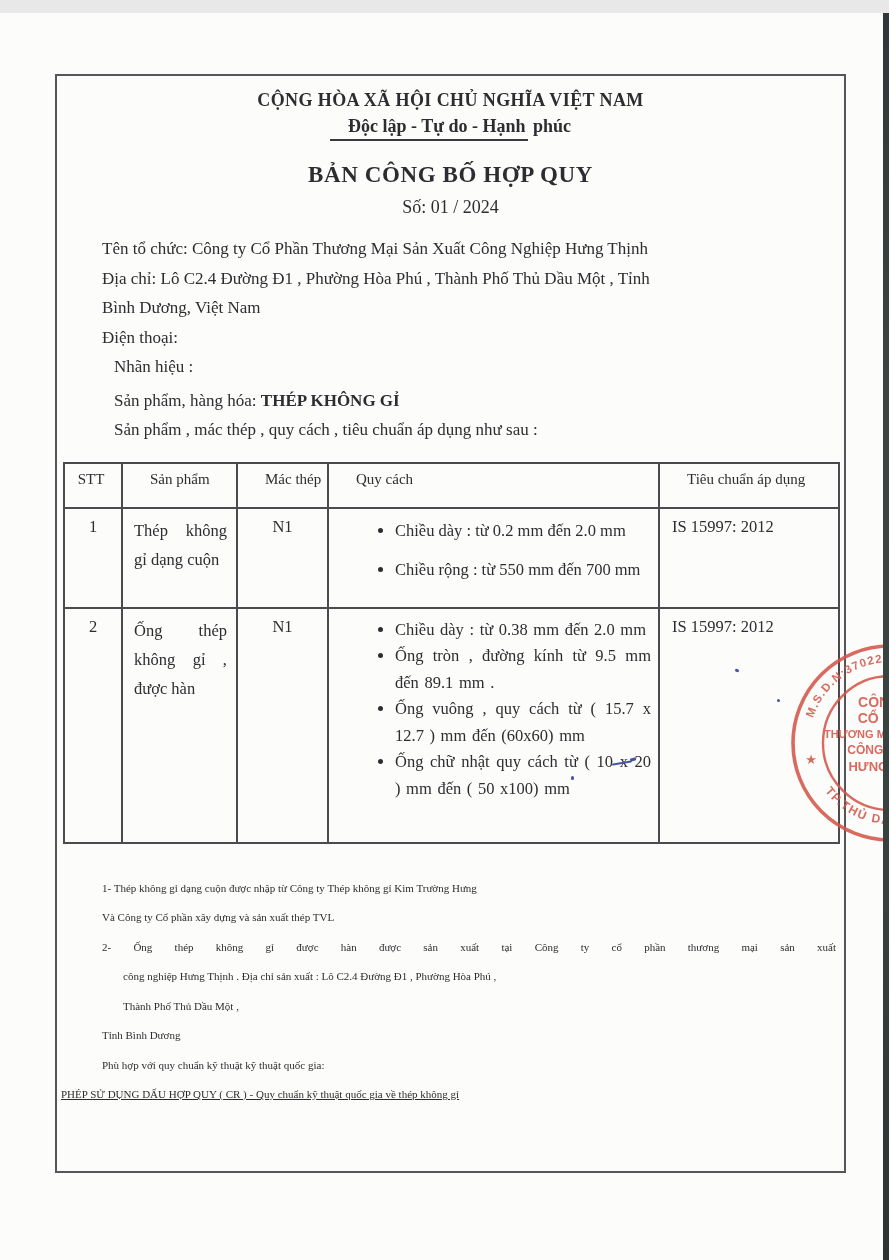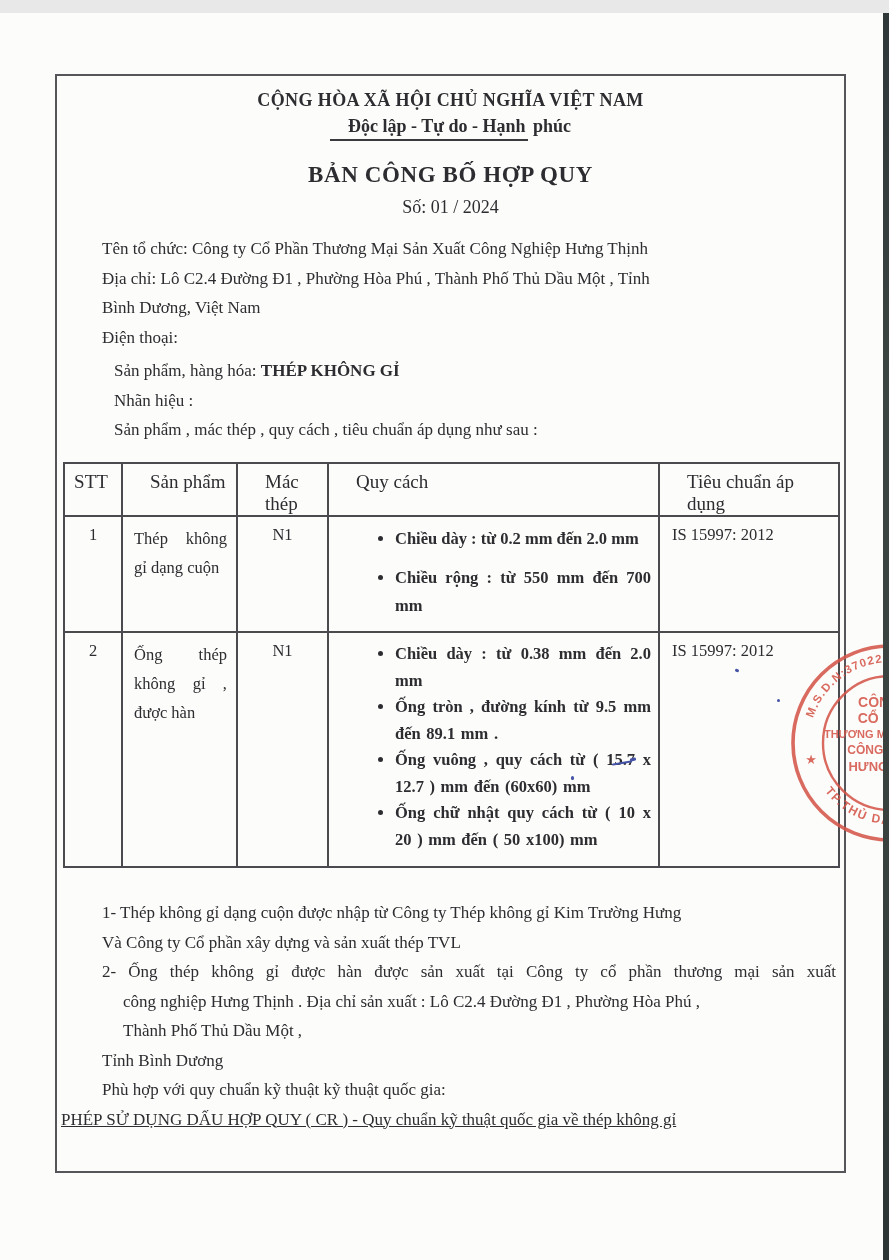--- a/index.html
+++ b/index.html
@@ -22,35 +22,35 @@
   .ind-a { margin-left:45px; margin-right:8px; }
   .ind-b { margin-left:57px; margin-right:8px; }
   .gap-sm { margin-top:4px; }
   .b { font-weight:bold; }
 
   table.spec {
     border-collapse:collapse; table-layout:fixed; width:775px;
     margin:17px 0 0 6px; font-size:16.5px;
   }
   .spec th, .spec td { border:2px solid #4a4a4f; vertical-align:top; padding:0; font-weight:normal; }
-  .spec .hd { height:36px; text-align:left; padding:7px 4px 0 27px; font-size:19px; }
+  .spec .hd { height:36px; text-align:left; padding:7px 4px 0 27px; font-size:15px; }
   .spec .hd-stt { text-align:center; padding-left:0; }
   .spec .row-1 { height:100px; }
   .spec .row-2 { height:235px; }
   td.stt { text-align:center; padding-top:8px; }
   td.prod { padding:7px 9px 0 11px; line-height:29px; }
   .jl { text-align:justify; text-align-last:justify; }
   td.mark { text-align:center; padding-top:8px; }
   td.std { padding:8px 20px 0 12px; }
-  ul.qc { margin:8px 0 0 0; padding:0 7px 0 66px; list-style:disc;font-weight:bold; }
+  ul.qc { margin:8px 0 0 0; padding:0 7px 0 66px; list-style:disc; }
   .qc li { text-align:justify; }
   .qc-r1 li { line-height:27.5px; margin-bottom:12px; }
   .qc-r2 li { line-height:26.5px; margin-bottom:0; word-spacing:1.5px; }
 
-  .notes { margin-top:30px; font-size:17px; line-height:29.5px; }
+  .notes { margin-top:30px; font-size:11px; line-height:29.5px; }
   .n-a { margin-left:45px; margin-right:8px; }
   .n-b { margin-left:66px; margin-right:8px; }
   .n-c { margin-left:4px; margin-right:8px;text-decoration:underline; }
   .just { text-align:justify; text-align-last:justify; }
 
   .stamp { position:absolute; left:770px; top:610px; width:240px; height:240px; opacity:.88; }
   .stamp circle { fill:none; stroke:#d5564a; }
   .stamp text, .stamp textPath {
     fill:#d5564a; font-family:"Liberation Sans","DejaVu Sans",sans-serif; font-weight:bold;
   }
@@ -78,22 +78,22 @@
 
     <div class="center doc-title">BẢN CÔNG BỐ HỢP QUY</div>
 
     <div class="center doc-num">Số: 01 / 2024</div>
 
     <div class="info">
       <div class="ind-a">Tên tổ chức: Công ty Cổ Phần Thương Mại Sản Xuất Công Nghiệp Hưng Thịnh</div>
       <div class="ind-a">Địa chỉ: Lô C2.4 Đường Đ1 , Phường Hòa Phú , Thành Phố Thủ Dầu Một , Tỉnh</div>
       <div class="ind-a">Bình Dương, Việt Nam</div>
       <div class="ind-a">Điện thoại:</div>
+      <div class="ind-b">Nhãn hiệu :</div>
       <div class="ind-b gap-sm"><span>Sản phẩm, hàng hóa: </span><span class="b">THÉP KHÔNG GỈ</span></div>
-      <div class="ind-b">Nhãn hiệu :</div>
       <div class="ind-b">Sản phẩm , mác thép , quy cách , tiêu chuẩn áp dụng như sau :</div>
     </div>
 
     <table class="spec">
       <colgroup>
         <col style="width:58px">
           <col style="width:115px">
           <col style="width:91px">
         <col style="width:331px">
           <col style="width:180px">

